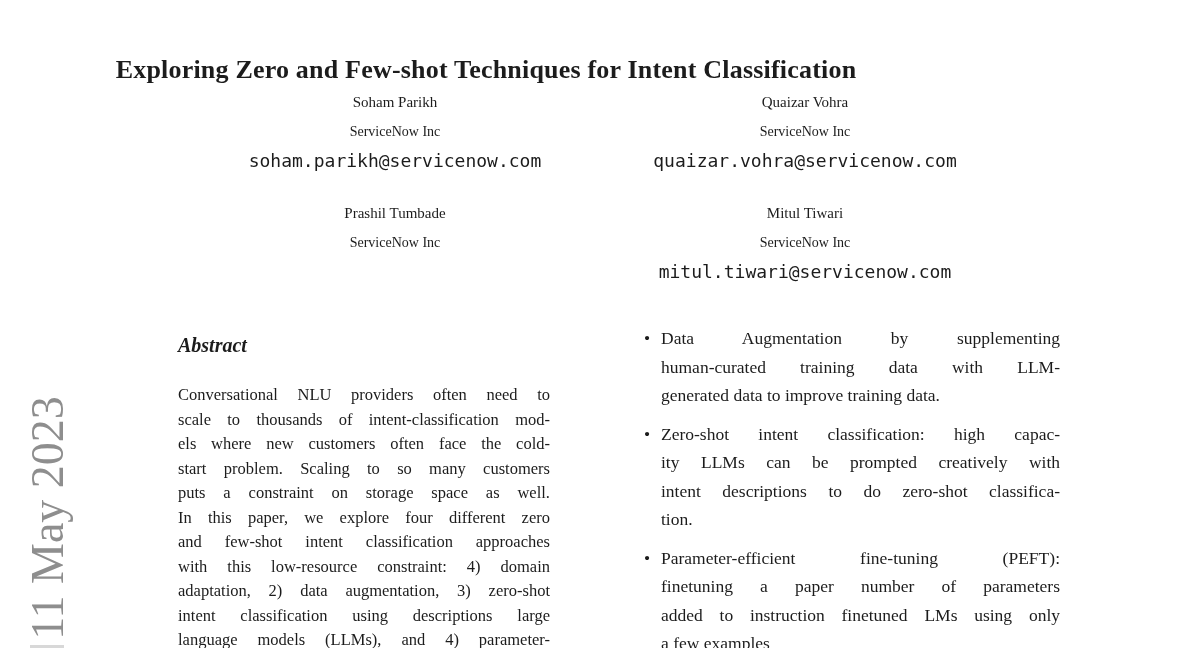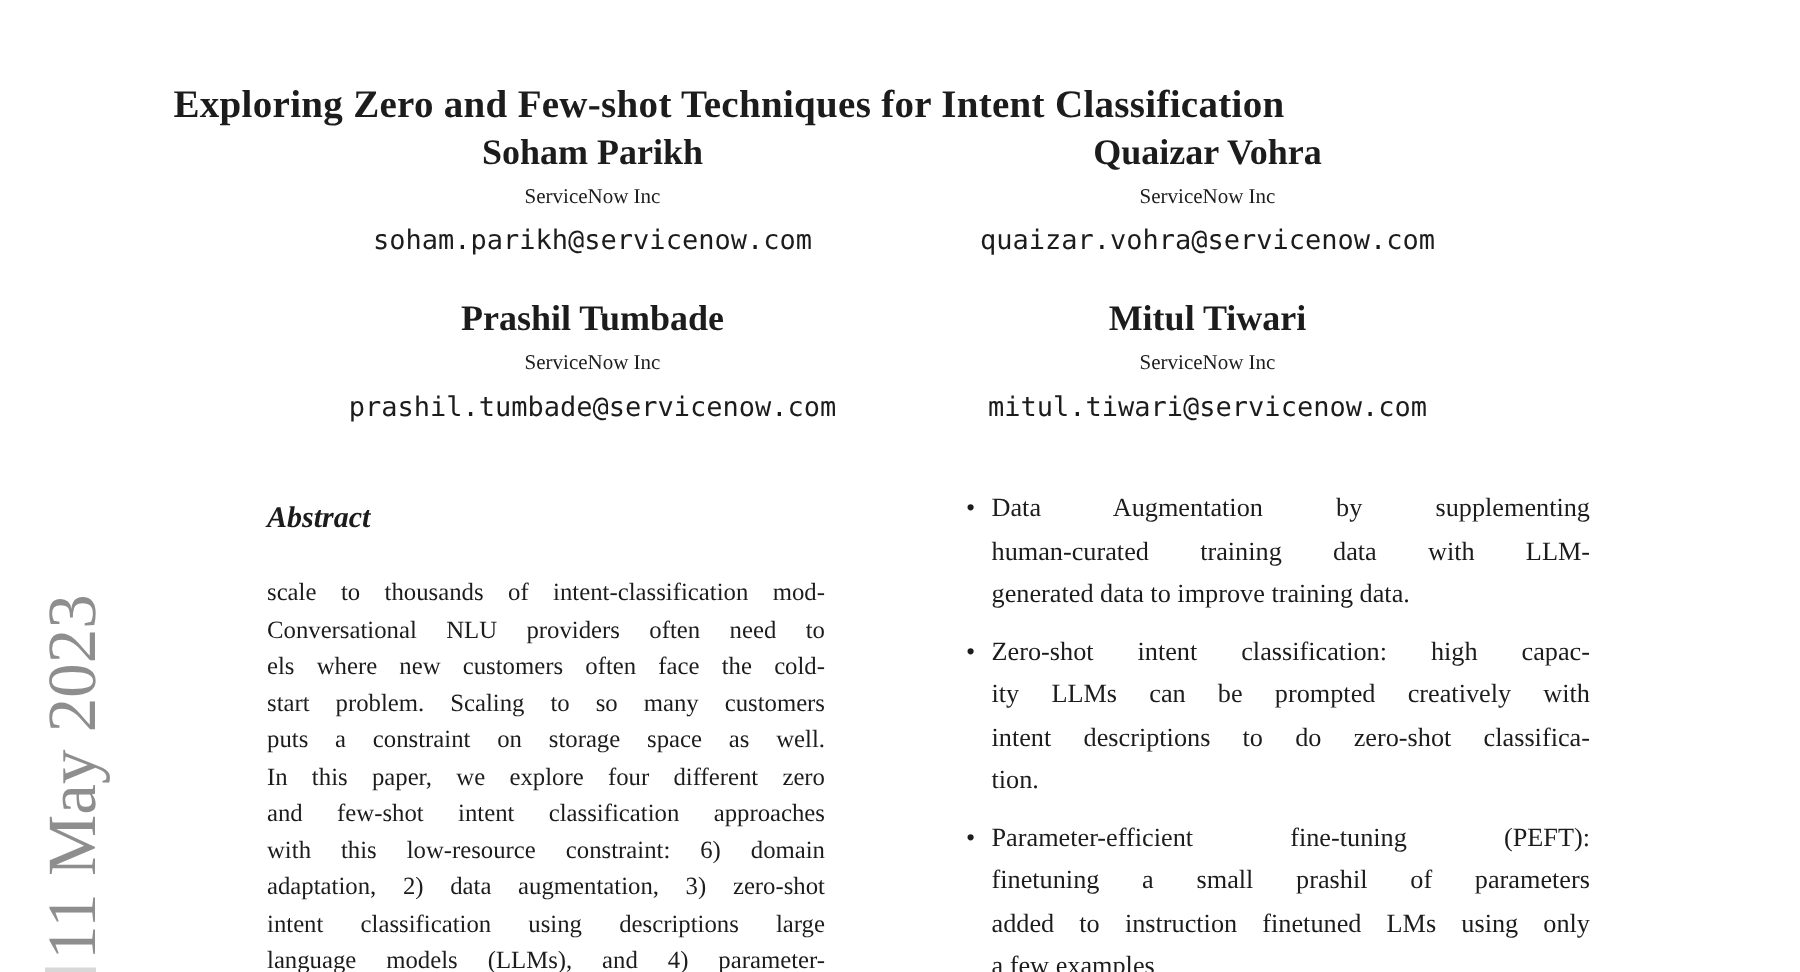--- a/index.html
+++ b/index.html
@@ -16,21 +16,21 @@
     text-align: center;
     font-size: 26px; font-weight: bold;
     letter-spacing: 0.2px;
   }
   .authors {
     position: absolute; left: 190px; top: 88px; width: 820px;
   }
   .author-row { display: flex; }
   .author-row + .author-row { margin-top: 24px; }
   .author { width: 410px; text-align: center; }
-  .author .name { font-weight: bold; font-size: 24px; line-height: 29px; }
+  .author .name { font-weight: normal; font-size: 15px; line-height: 29px; }
   .author .aff  { font-size: 14px; line-height: 29px; }
   .author .email {
     font-family: "DejaVu Sans Mono", "Liberation Mono", monospace;
     font-size: 18px; line-height: 29px;
   }
   .left-col {
     position: absolute; left: 178px; top: 322px; width: 372px;
     font-size: 16.5px;
   }
   .abstract-heading {
@@ -84,41 +84,40 @@
     <div class="author">
       <div class="name">Quaizar Vohra</div>
       <div class="aff">ServiceNow Inc</div>
       <div class="email">quaizar.vohra@servicenow.com</div>
     </div>
   </div>
   <div class="author-row">
     <div class="author">
       <div class="name">Prashil Tumbade</div>
       <div class="aff">ServiceNow Inc</div>
-      <div class="email">prashil.tumbade@servicenow.com</div>
     </div>
     <div class="author">
       <div class="name">Mitul Tiwari</div>
       <div class="aff">ServiceNow Inc</div>
       <div class="email">mitul.tiwari@servicenow.com</div>
     </div>
   </div>
 </div>
 
 <div class="left-col">
   <div class="abstract-heading">Abstract</div>
   <div class="abstract-body">
+      <div class="pline"><span>Conversational NLU providers often need to</span></div>
       <div class="pline"><span>scale to thousands of intent-classification mod-</span></div>
-      <div class="pline"><span>Conversational NLU providers often need to</span></div>
       <div class="pline"><span>els where new customers often face the cold-</span></div>
       <div class="pline"><span>start problem. Scaling to so many customers</span></div>
       <div class="pline"><span>puts a constraint on storage space as well.</span></div>
       <div class="pline"><span>In this paper, we explore four different zero</span></div>
       <div class="pline"><span>and few-shot intent classification approaches</span></div>
-      <div class="pline"><span>with this low-resource constraint: 6) domain</span></div>
+      <div class="pline"><span>with this low-resource constraint: 4) domain</span></div>
       <div class="pline"><span>adaptation, 2) data augmentation, 3) zero-shot</span></div>
       <div class="pline"><span>intent classification using descriptions large</span></div>
       <div class="pline"><span>language models (LLMs), and 4) parameter-</span></div>
       <div class="pline"><span>efficient fine-tuning of instruction finetuned</span></div>
     </div>
 </div>
 
 <div class="right-col">
   <div class="bullet-item">
     <span class="bullet-dot">•</span>
@@ -134,18 +133,18 @@
         <div class="pline"><span class="bold">Zero-shot intent classification</span><span>: high capac-</span></div>
         <div class="pline"><span>ity LLMs can be prompted creatively with</span></div>
         <div class="pline"><span>intent descriptions to do zero-shot classifica-</span></div>
         <div class="pline lastline"><span>tion.</span></div>
       </div>
   </div>
   <div class="bullet-item">
     <span class="bullet-dot">•</span>
     <div>
         <div class="pline"><span class="bold">Parameter-efficient fine-tuning (PEFT)</span><span>:</span></div>
-        <div class="pline"><span>finetuning a small prashil of parameters</span></div>
+        <div class="pline"><span>finetuning a paper number of parameters</span></div>
         <div class="pline"><span>added to instruction finetuned LMs using only</span></div>
         <div class="pline lastline"><span>a few examples</span></div>
       </div>
   </div>
 </div>
 
 </body></html>

